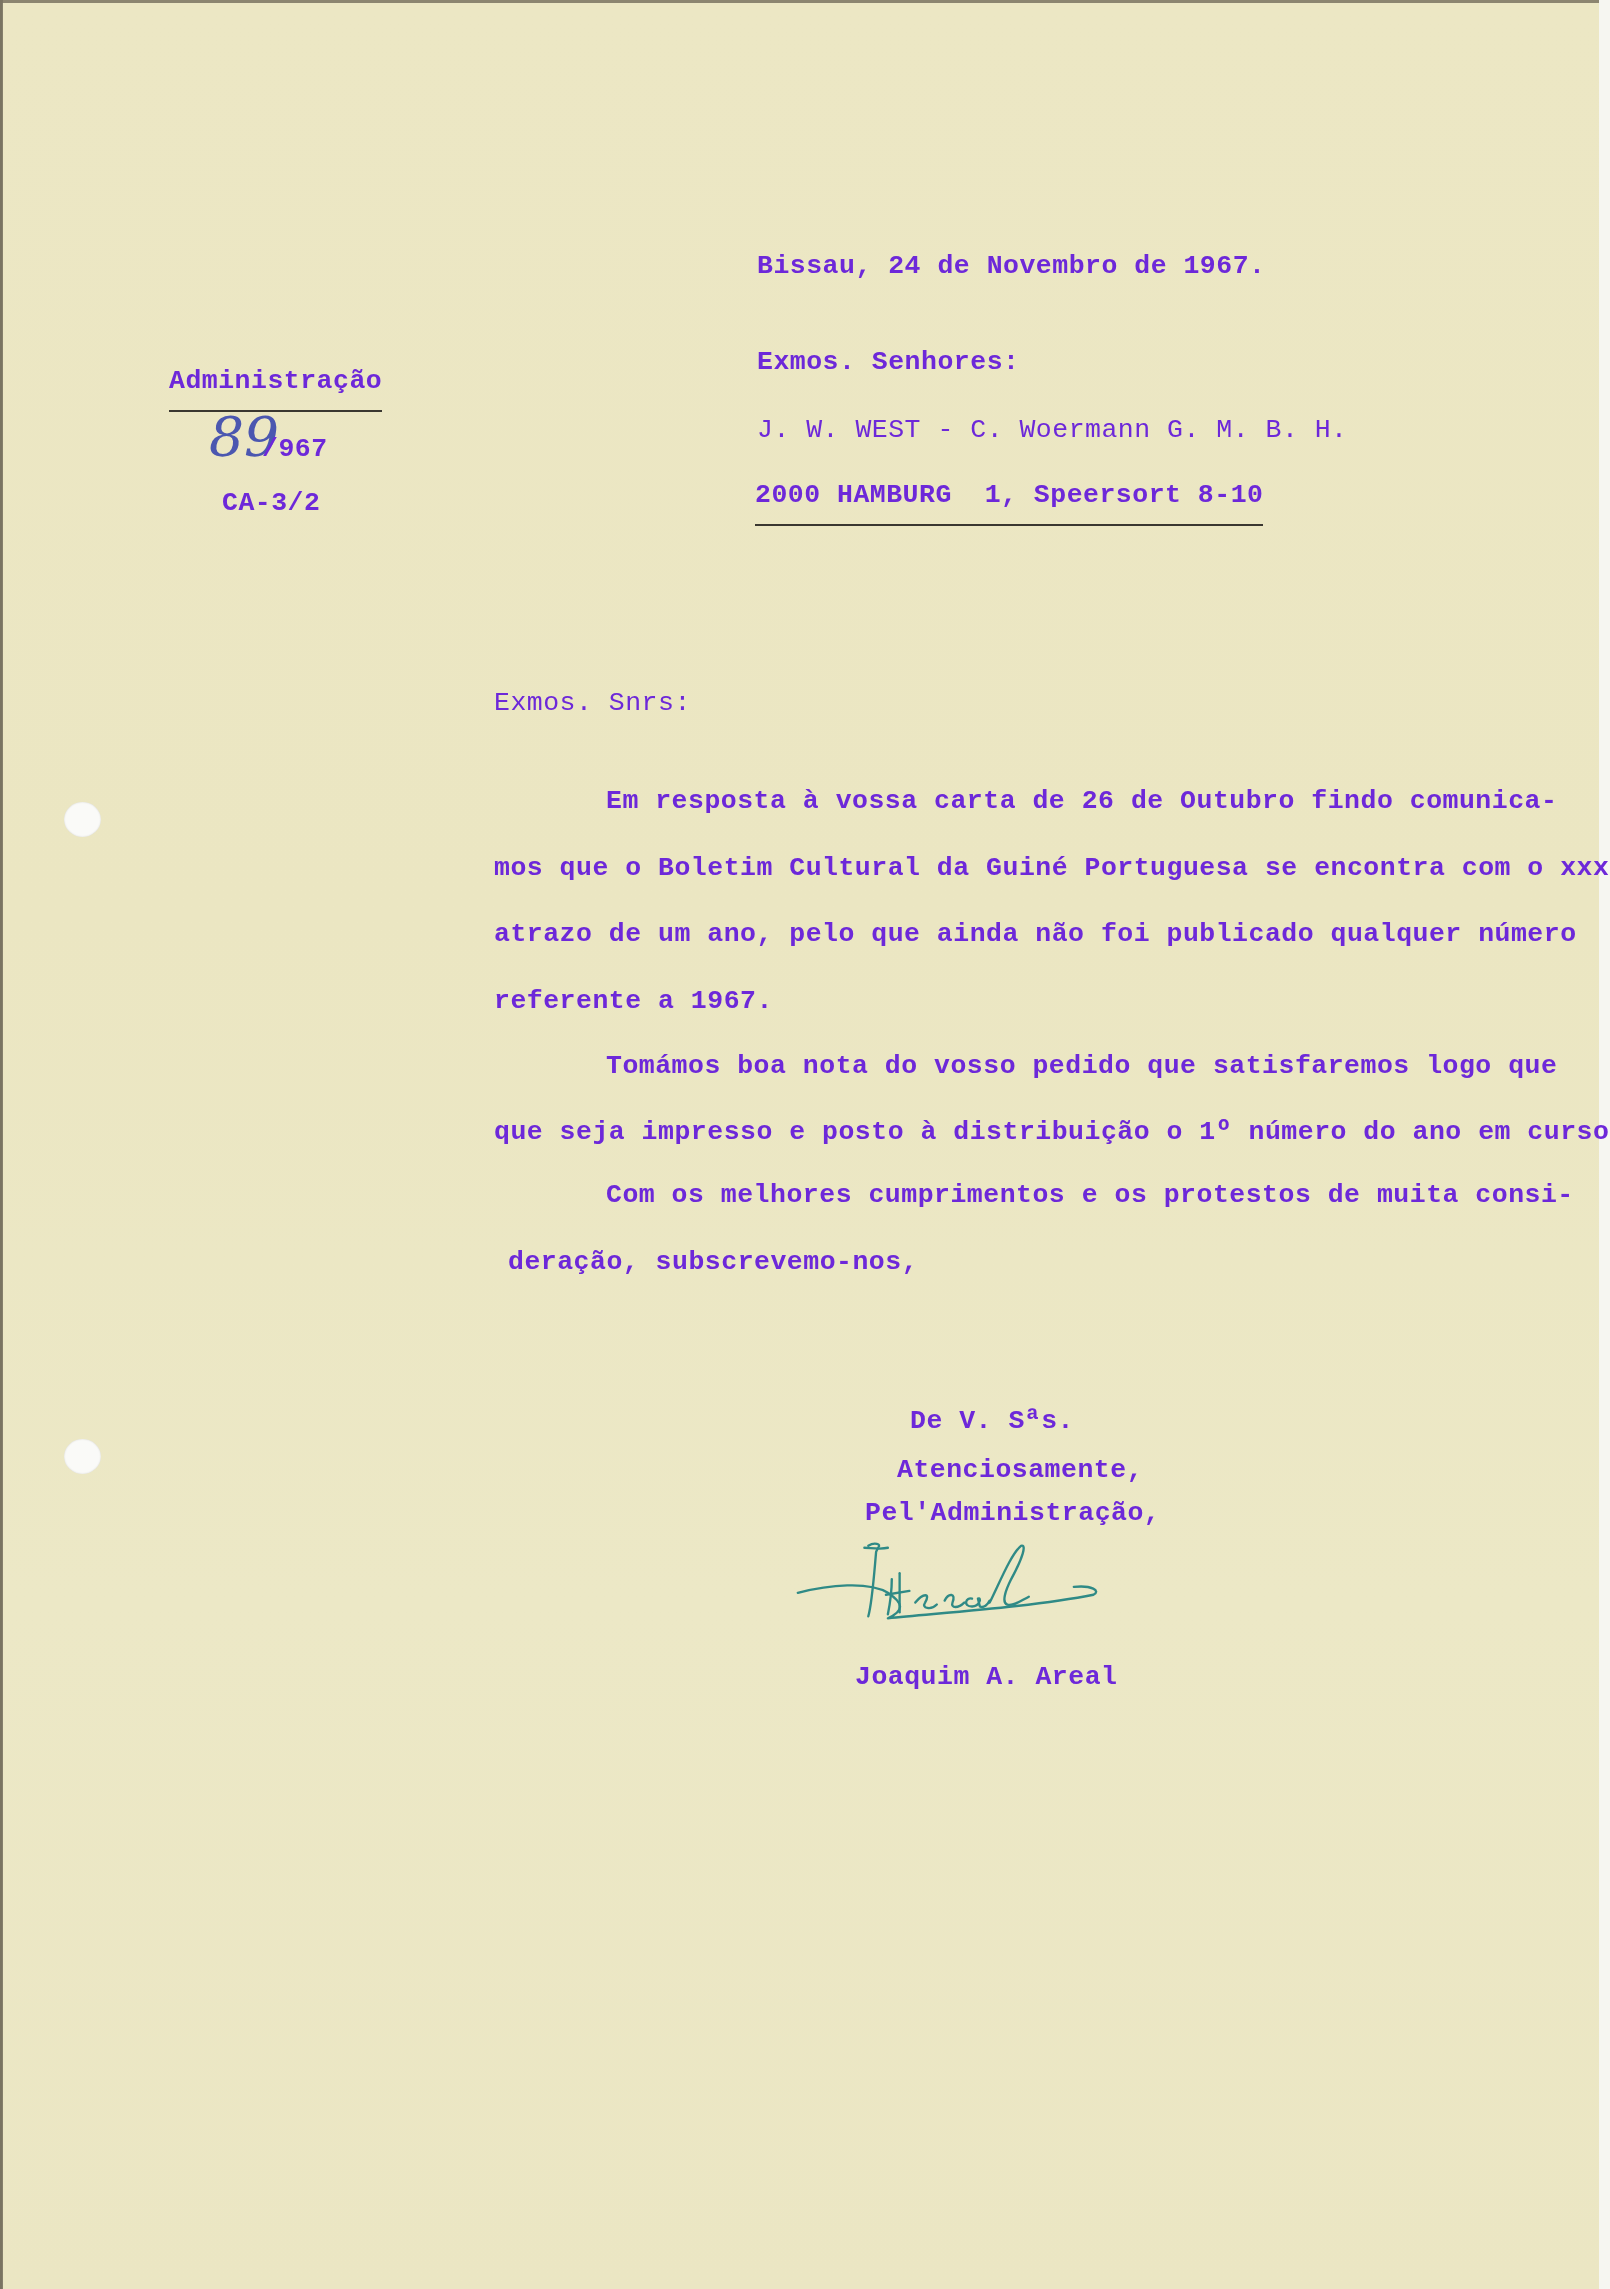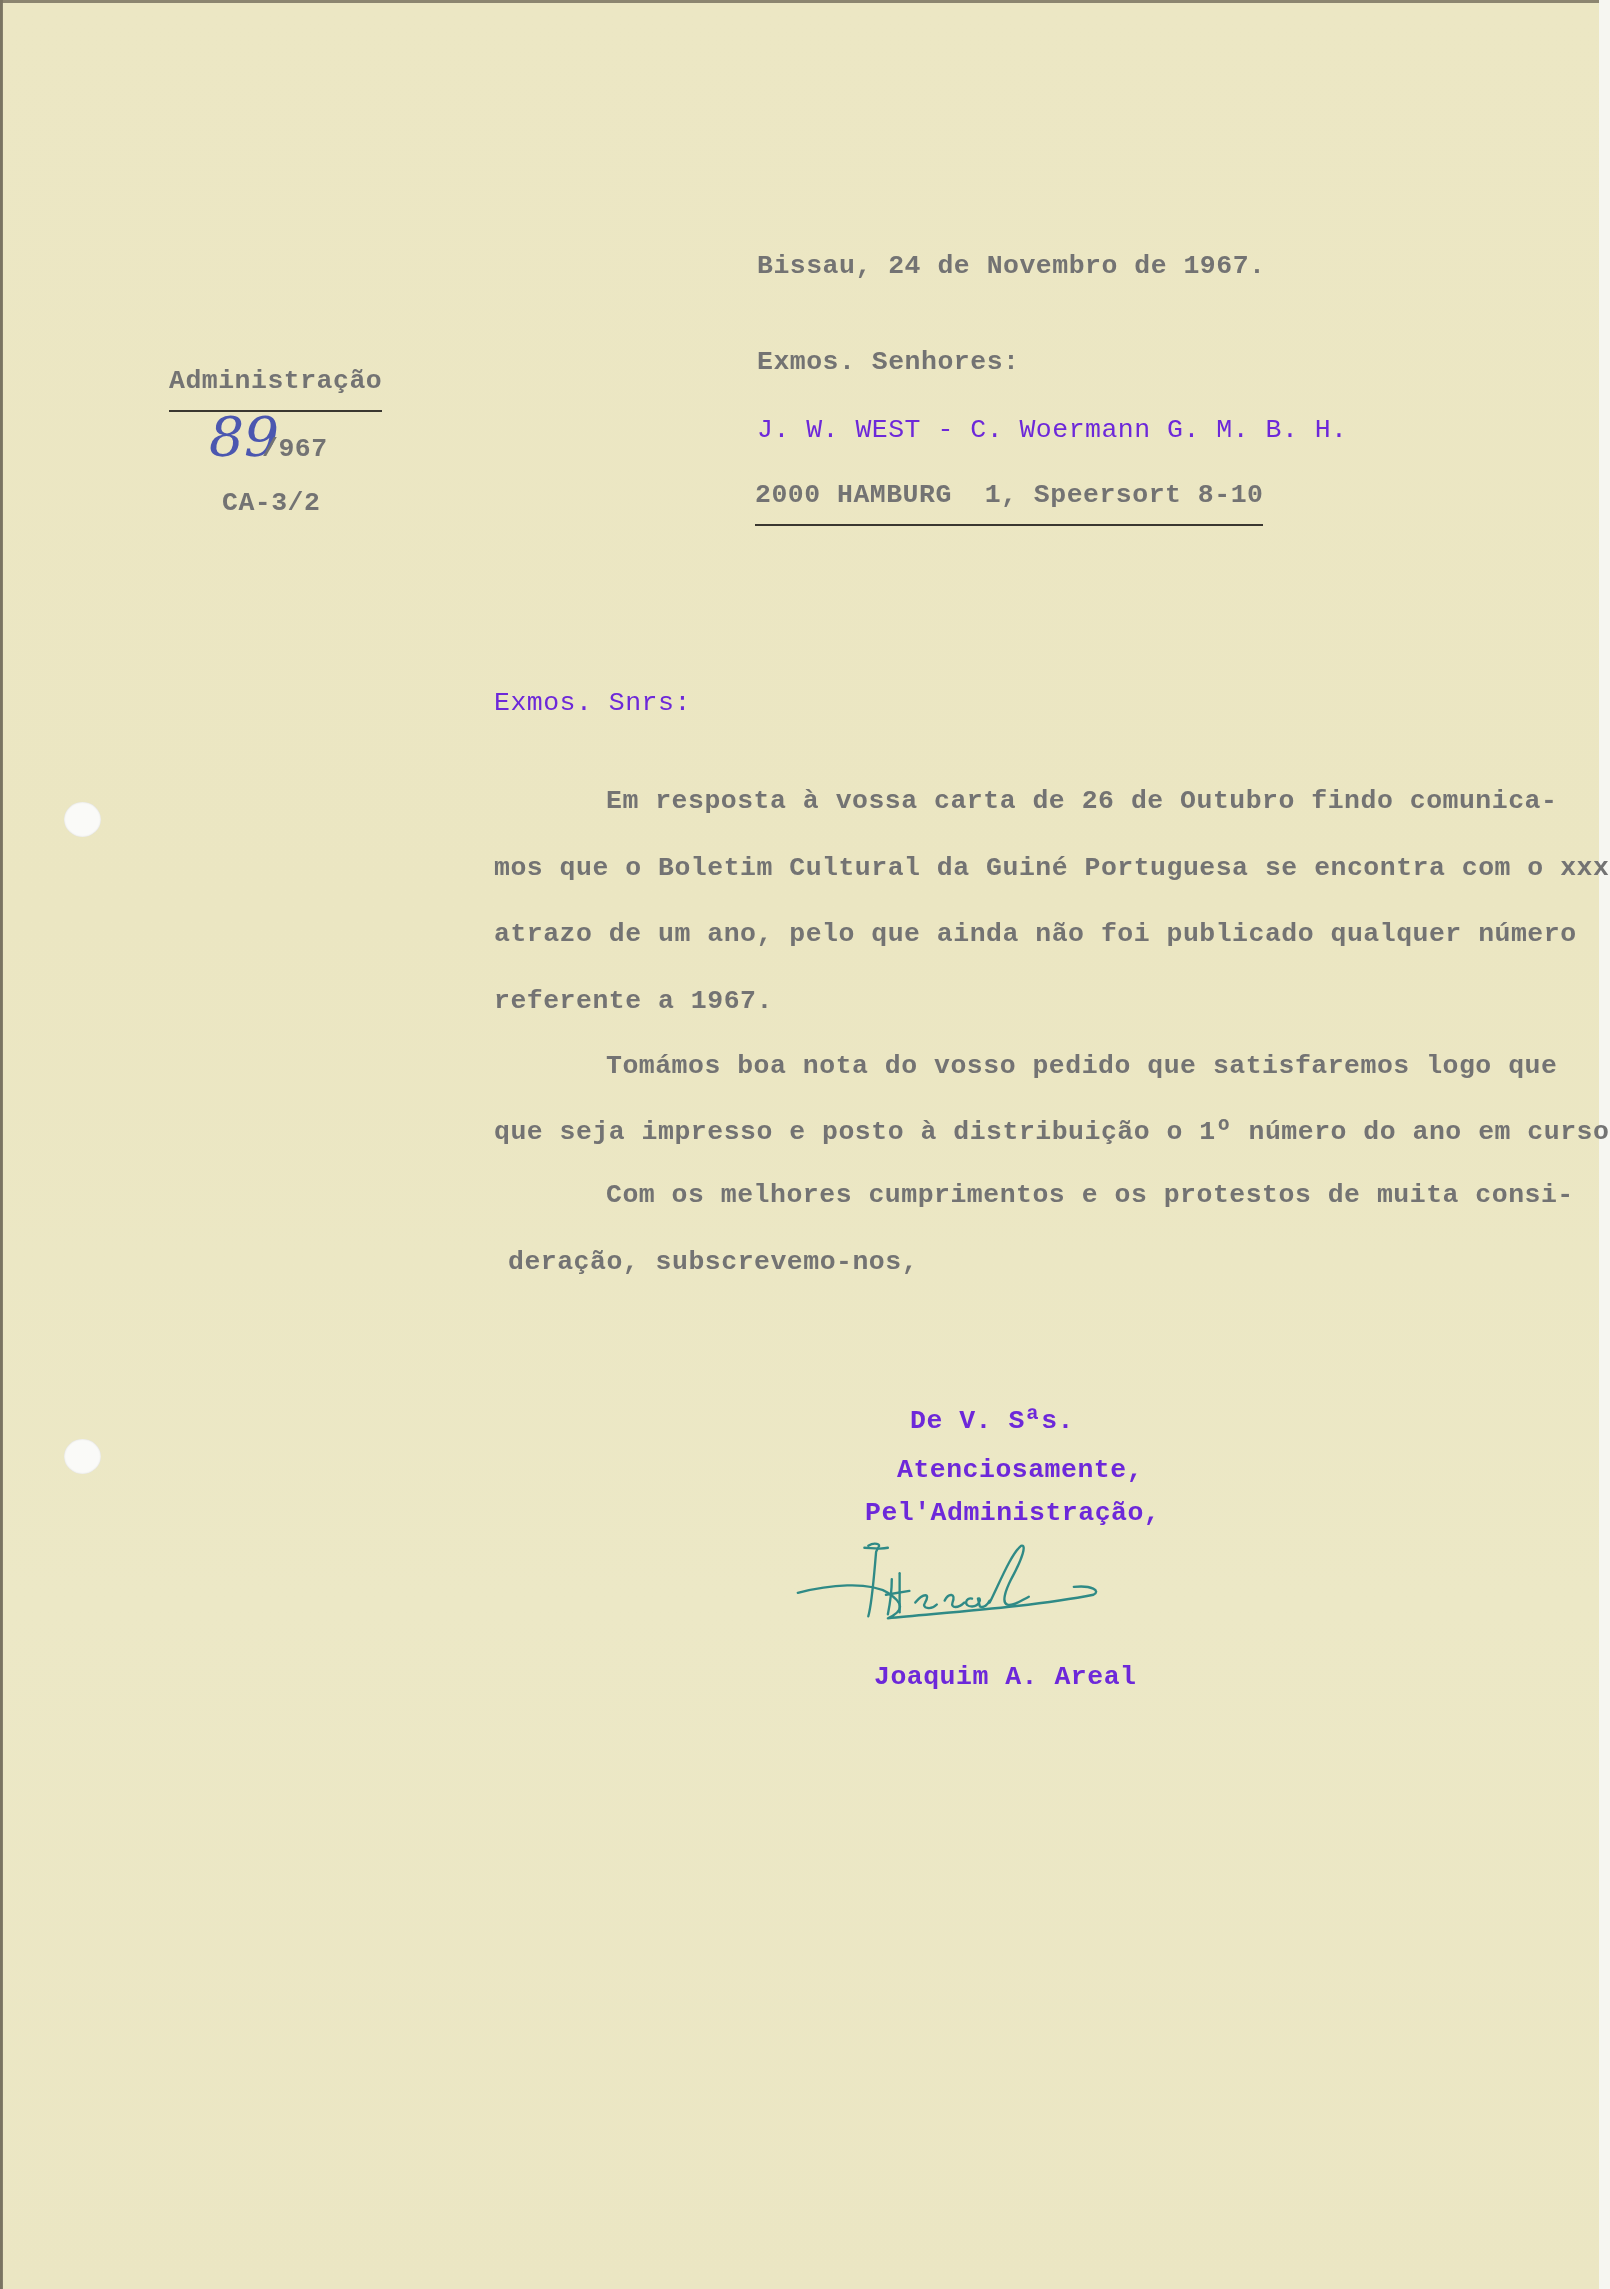--- a/index.html
+++ b/index.html
@@ -39,21 +39,21 @@
       border-radius: 50%;
       background: #fafaf8;
       box-shadow: inset 0 0 2px rgba(0,0,0,0.15);
     }
     .typed {
       position: absolute;
       white-space: pre;
       font-weight: bold;
       font-size: 26.5px;
       letter-spacing: 0.5px;
-      color: #737373;
+      color: #6d28d9;
     }
     .typed.light {
       color: #6d28d9;
     }
     .underlined {
       border-bottom: 2.9px solid #3a3730;
       padding-bottom: 14px;
     }
     .handwritten {
       position: absolute;
@@ -113,14 +113,14 @@
     <path d="M104 46 C 104 58, 102 72, 100 82"></path>
     <path d="M112 40 C 112 56, 112 70, 112 80"></path>
     <path d="M98 62 L 122 58"></path>
     <path d="M128 70 C 136 60, 144 60, 138 70 C 134 76, 144 78, 150 72"></path>
     <path d="M158 68 C 162 60, 170 60, 166 70 C 164 76, 172 76, 178 70"></path>
     <path d="M186 66 C 180 64, 176 74, 186 74 C 194 74, 196 64, 192 66 L 194 74 C 198 76, 202 72, 204 68"></path>
     <path d="M204 70 C 214 50, 226 20, 236 12 C 242 10, 238 24, 226 46 C 220 58, 216 70, 222 72 C 228 74, 236 68, 244 64"></path>
   </svg>
 </div>
 
-<div class="typed light" style="left:855px; top:1662px;margin-left:19px;">Joaquim A. Areal</div>
+<div class="typed light" style="left:855px; top:1662px;">Joaquim A. Areal</div>
 
 
 </body></html>

